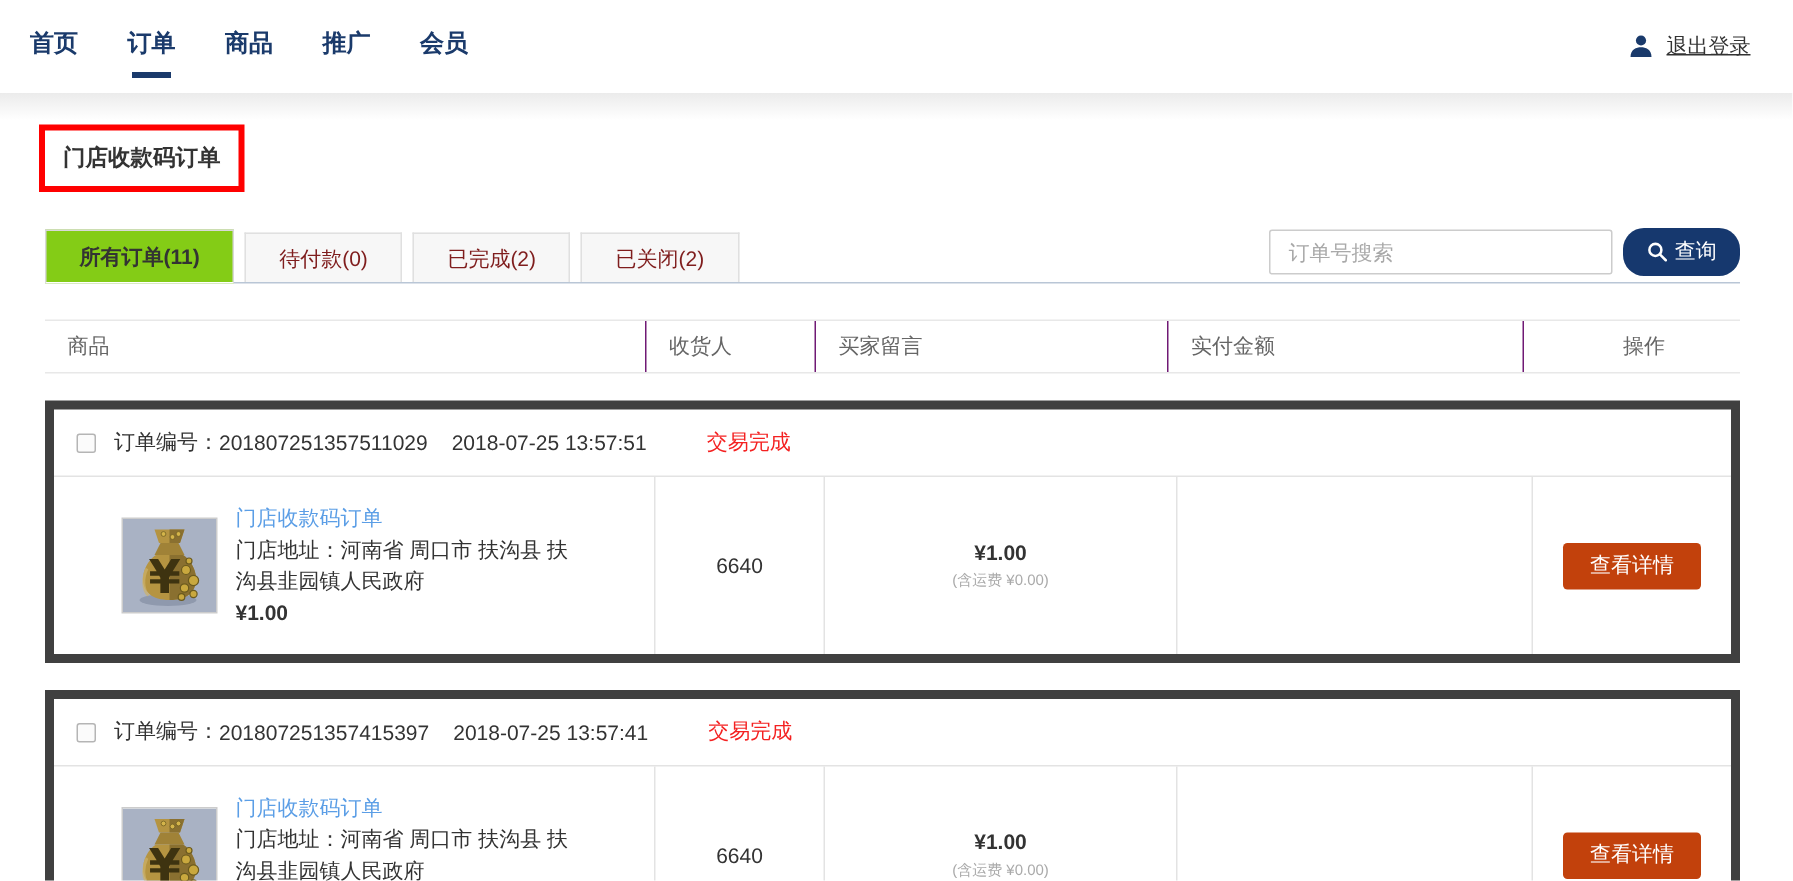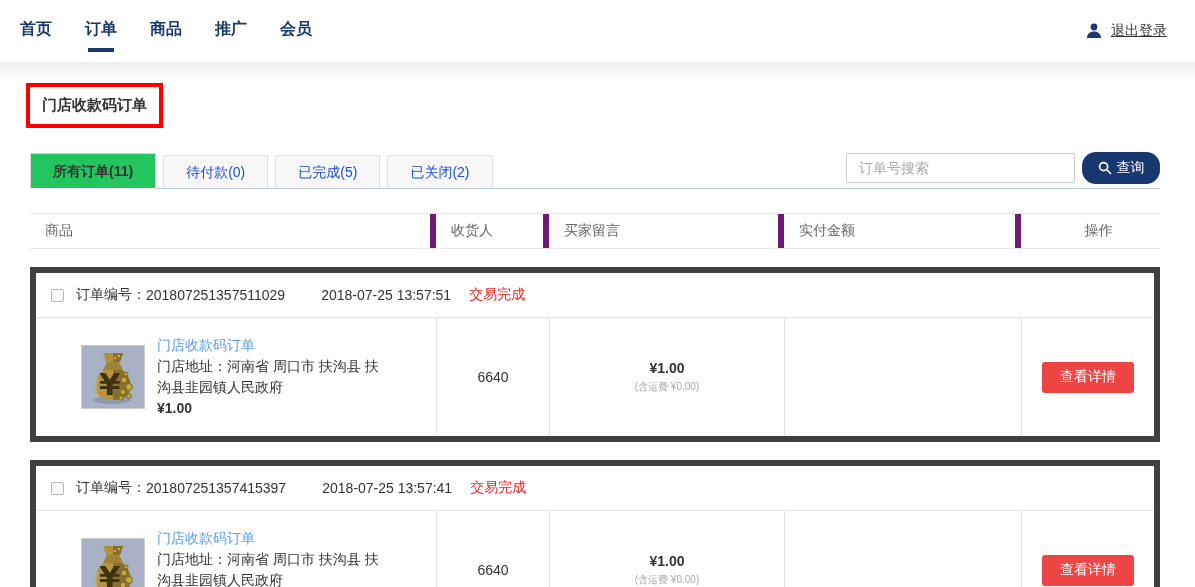--- a/index.html
+++ b/index.html
@@ -23,65 +23,65 @@
   
   .main { padding:0 35px 0 30px; }
 
   .title-box { display:inline-block; border:4px solid #ff0000; padding:9px 12px;
     margin:3px 0 0 -4px; }
   .page-title { font-size:15px; font-weight:bold; color:#333; }
 
   
   .tabs-row { margin-top:24px; display:flex; align-items:flex-end;
     border-bottom:1px solid #b9c6d6; }
-  .tab { height:33px; line-height:32px; padding:0 22px; font-size:14px; color:#1d4ed8;
+  .tab { height:33px; line-height:32px; padding:0 22px; font-size:14px; color:#7f1d1d;
     background:#f7f7f7; border:1px solid #e0e0e0; border-bottom:none; margin-right:7px;
     cursor:pointer; white-space:nowrap; }
-  .tab.active { height:36px; line-height:35px; background:#22c55e; border:1px solid #d8d8d8;
+  .tab.active { height:36px; line-height:35px; background:#84cc16; border:1px solid #d8d8d8;
     border-bottom:1px solid #fff; margin-bottom:-1px; font-weight:bold; color:#333; }
   .search-group { margin-left:auto; display:flex; align-items:center; margin-bottom:4px; }
   .search-input { width:229px; height:30px; border:1px solid #ccc; border-radius:2px;
     padding:0 12px; font-size:14px; color:#333; outline:none; }
   .search-input::placeholder { color:#a9a9a9; }
   .search-btn { width:78px; height:32px; margin-left:7px; background:#16386e; color:#fff;
     border:none; border-radius:14px; font-size:14px; cursor:pointer;
     display:flex; align-items:center; justify-content:center; }
   .search-btn svg { margin-right:5px; }
 
   
   .grid-cols { display:grid; grid-template-columns:400px 113px 235px 237px 1fr; }
   .table-header { margin-top:24px; height:36px; border-top:1px solid #e8e8e8;
     border-bottom:1px solid #e8e8e8; font-size:14px; color:#666; }
   .th { display:flex; align-items:center; padding-left:15px; }
-  .th + .th { border-left:6px solid #701a75; }
+  .th + .th { border-left:1px solid #701a75; }
   .th.center { justify-content:center; padding-left:16px; }
 
   .order-block { margin-top:18px; border:6px solid #404040; }
   .order-head { height:45px; display:flex; align-items:center; padding:0 15px;
     border-bottom:1px solid #e3e3e3; font-size:14px; color:#333; }
   .order-checkbox { appearance:none; -webkit-appearance:none; width:13px; height:13px;
     border:1px solid #b5b5b5; background:#fbfbfb; border-radius:2px; margin-right:12px;
     cursor:pointer; }
-  .order-datetime { margin-left:36px; }
-  .order-status { margin-left:18px; color:#f42121; }
+  .order-datetime { margin-left:16px; }
+  .order-status { margin-left:40px; color:#f42121; }
 
   .order-body .cell { display:flex; align-items:center; justify-content:center;
     font-size:14px; color:#333; min-height:100px; }
   .order-body .cell + .cell { border-left:1px solid #e3e3e3; }
   .product-cell { justify-content:flex-start; align-items:flex-start; padding:17px 14px; }
   .product-thumb { width:64px; height:64px; border:1px solid #ccc; flex:none; }
   .product-thumb svg { display:block; }
   .product-info { margin-left:12px; width:234px; font-size:14px; line-height:21px; }
   .product-link { color:#5b9ee6; cursor:pointer; text-decoration:none; display:block; }
   .product-address { color:#333; }
   .product-price { color:#333; font-weight:bold; }
   .amount-cell { flex-direction:column; }
   .amount-main { font-weight:bold; }
   .amount-note { font-size:10px; color:#aaa; margin-top:4px; }
-  .detail-btn { width:92px; height:31px; background:#ef4444; color:#fff; border:none;
+  .detail-btn { width:92px; height:31px; background:#c2410c; color:#fff; border:none;
     border-radius:3px; font-size:14px; cursor:pointer; }
 </style>
 </head>
 <body>
 
 <div class="header">
   <div class="nav">
     <a class="nav-item">
       <span>首页</span>
       
@@ -116,21 +116,21 @@
 <div class="main">
 
   <div class="title-box">
     <div class="page-title">门店收款码订单</div>
   </div>
 
   
   <div class="tabs-row">
     <div class="tab active">所有订单(11)</div>
     <div class="tab">待付款(0)</div>
-    <div class="tab">已完成(5)</div>
+    <div class="tab">已完成(2)</div>
     <div class="tab">已关闭(2)</div>
     <div class="search-group">
       <input class="search-input" type="text" placeholder="订单号搜索" style="">
       <button class="search-btn">
         <svg width="14" height="14" viewBox="0 0 15 15">
           <circle cx="6" cy="6" r="4.3" fill="none" stroke="#fff" stroke-width="1.8"></circle>
           <line x1="9.4" y1="9.4" x2="13.4" y2="13.4" stroke="#fff" stroke-width="1.8" stroke-linecap="round"></line>
         </svg>
         <span>查询</span>
       </button>

